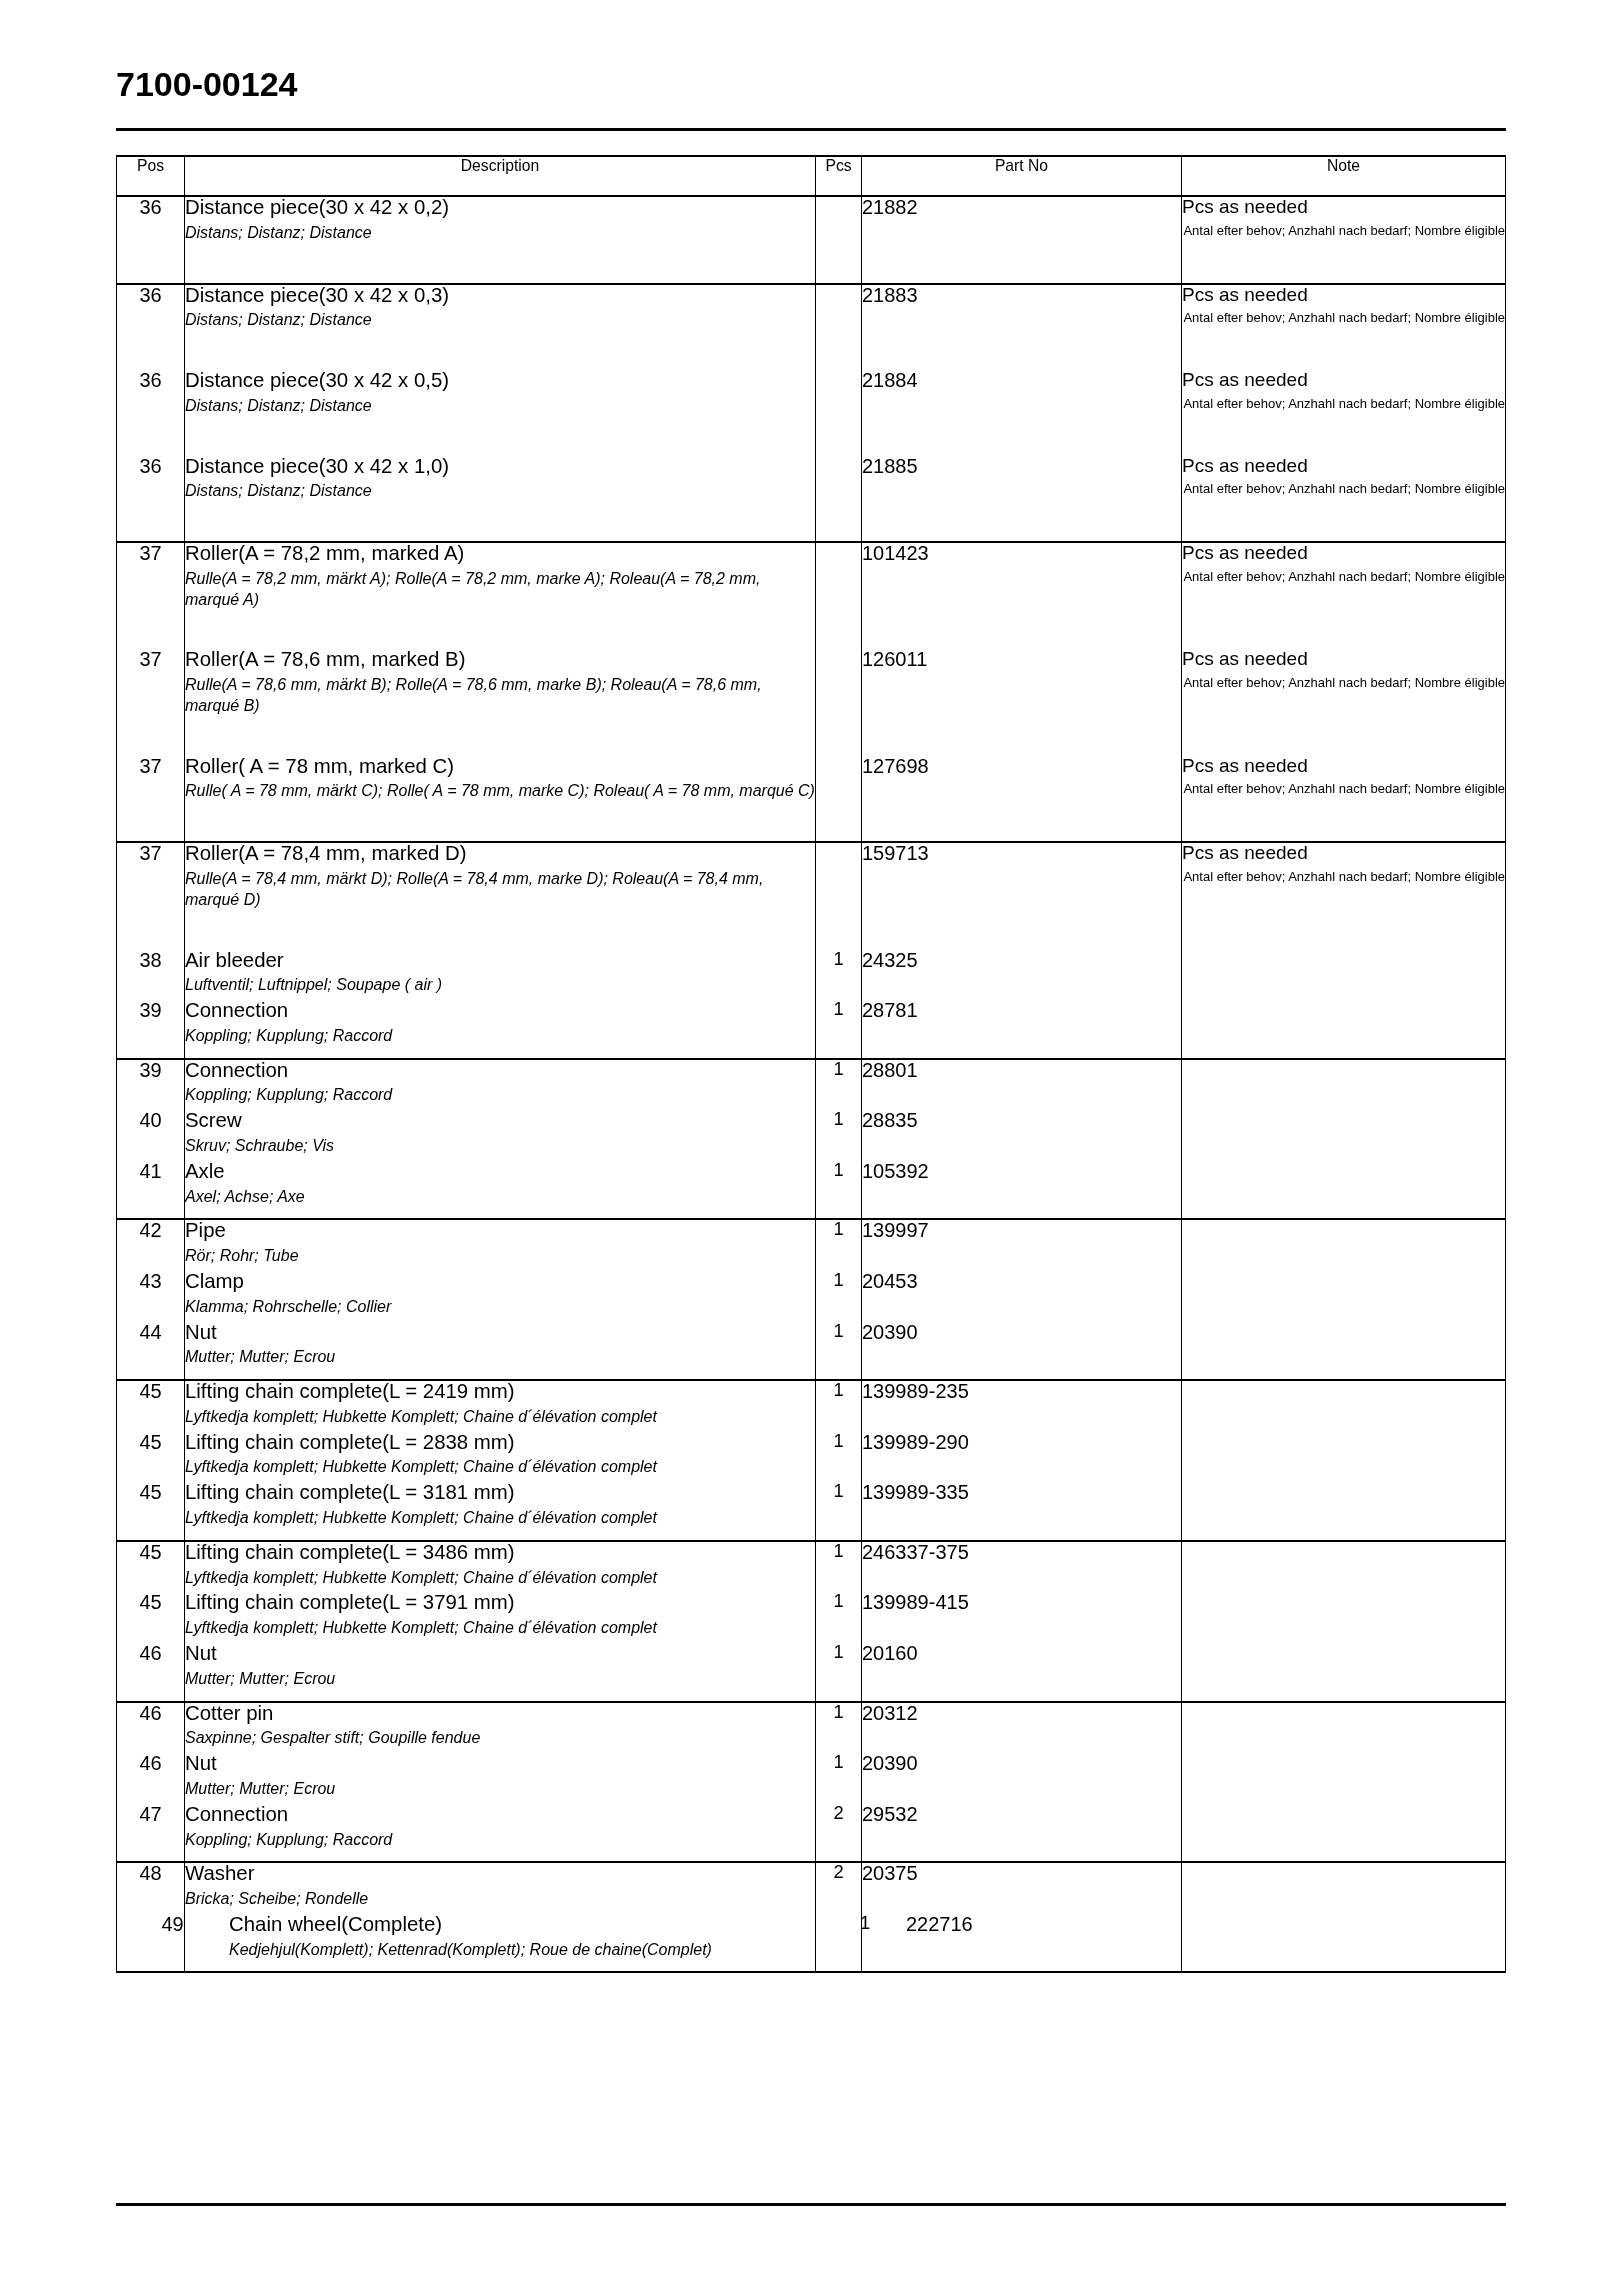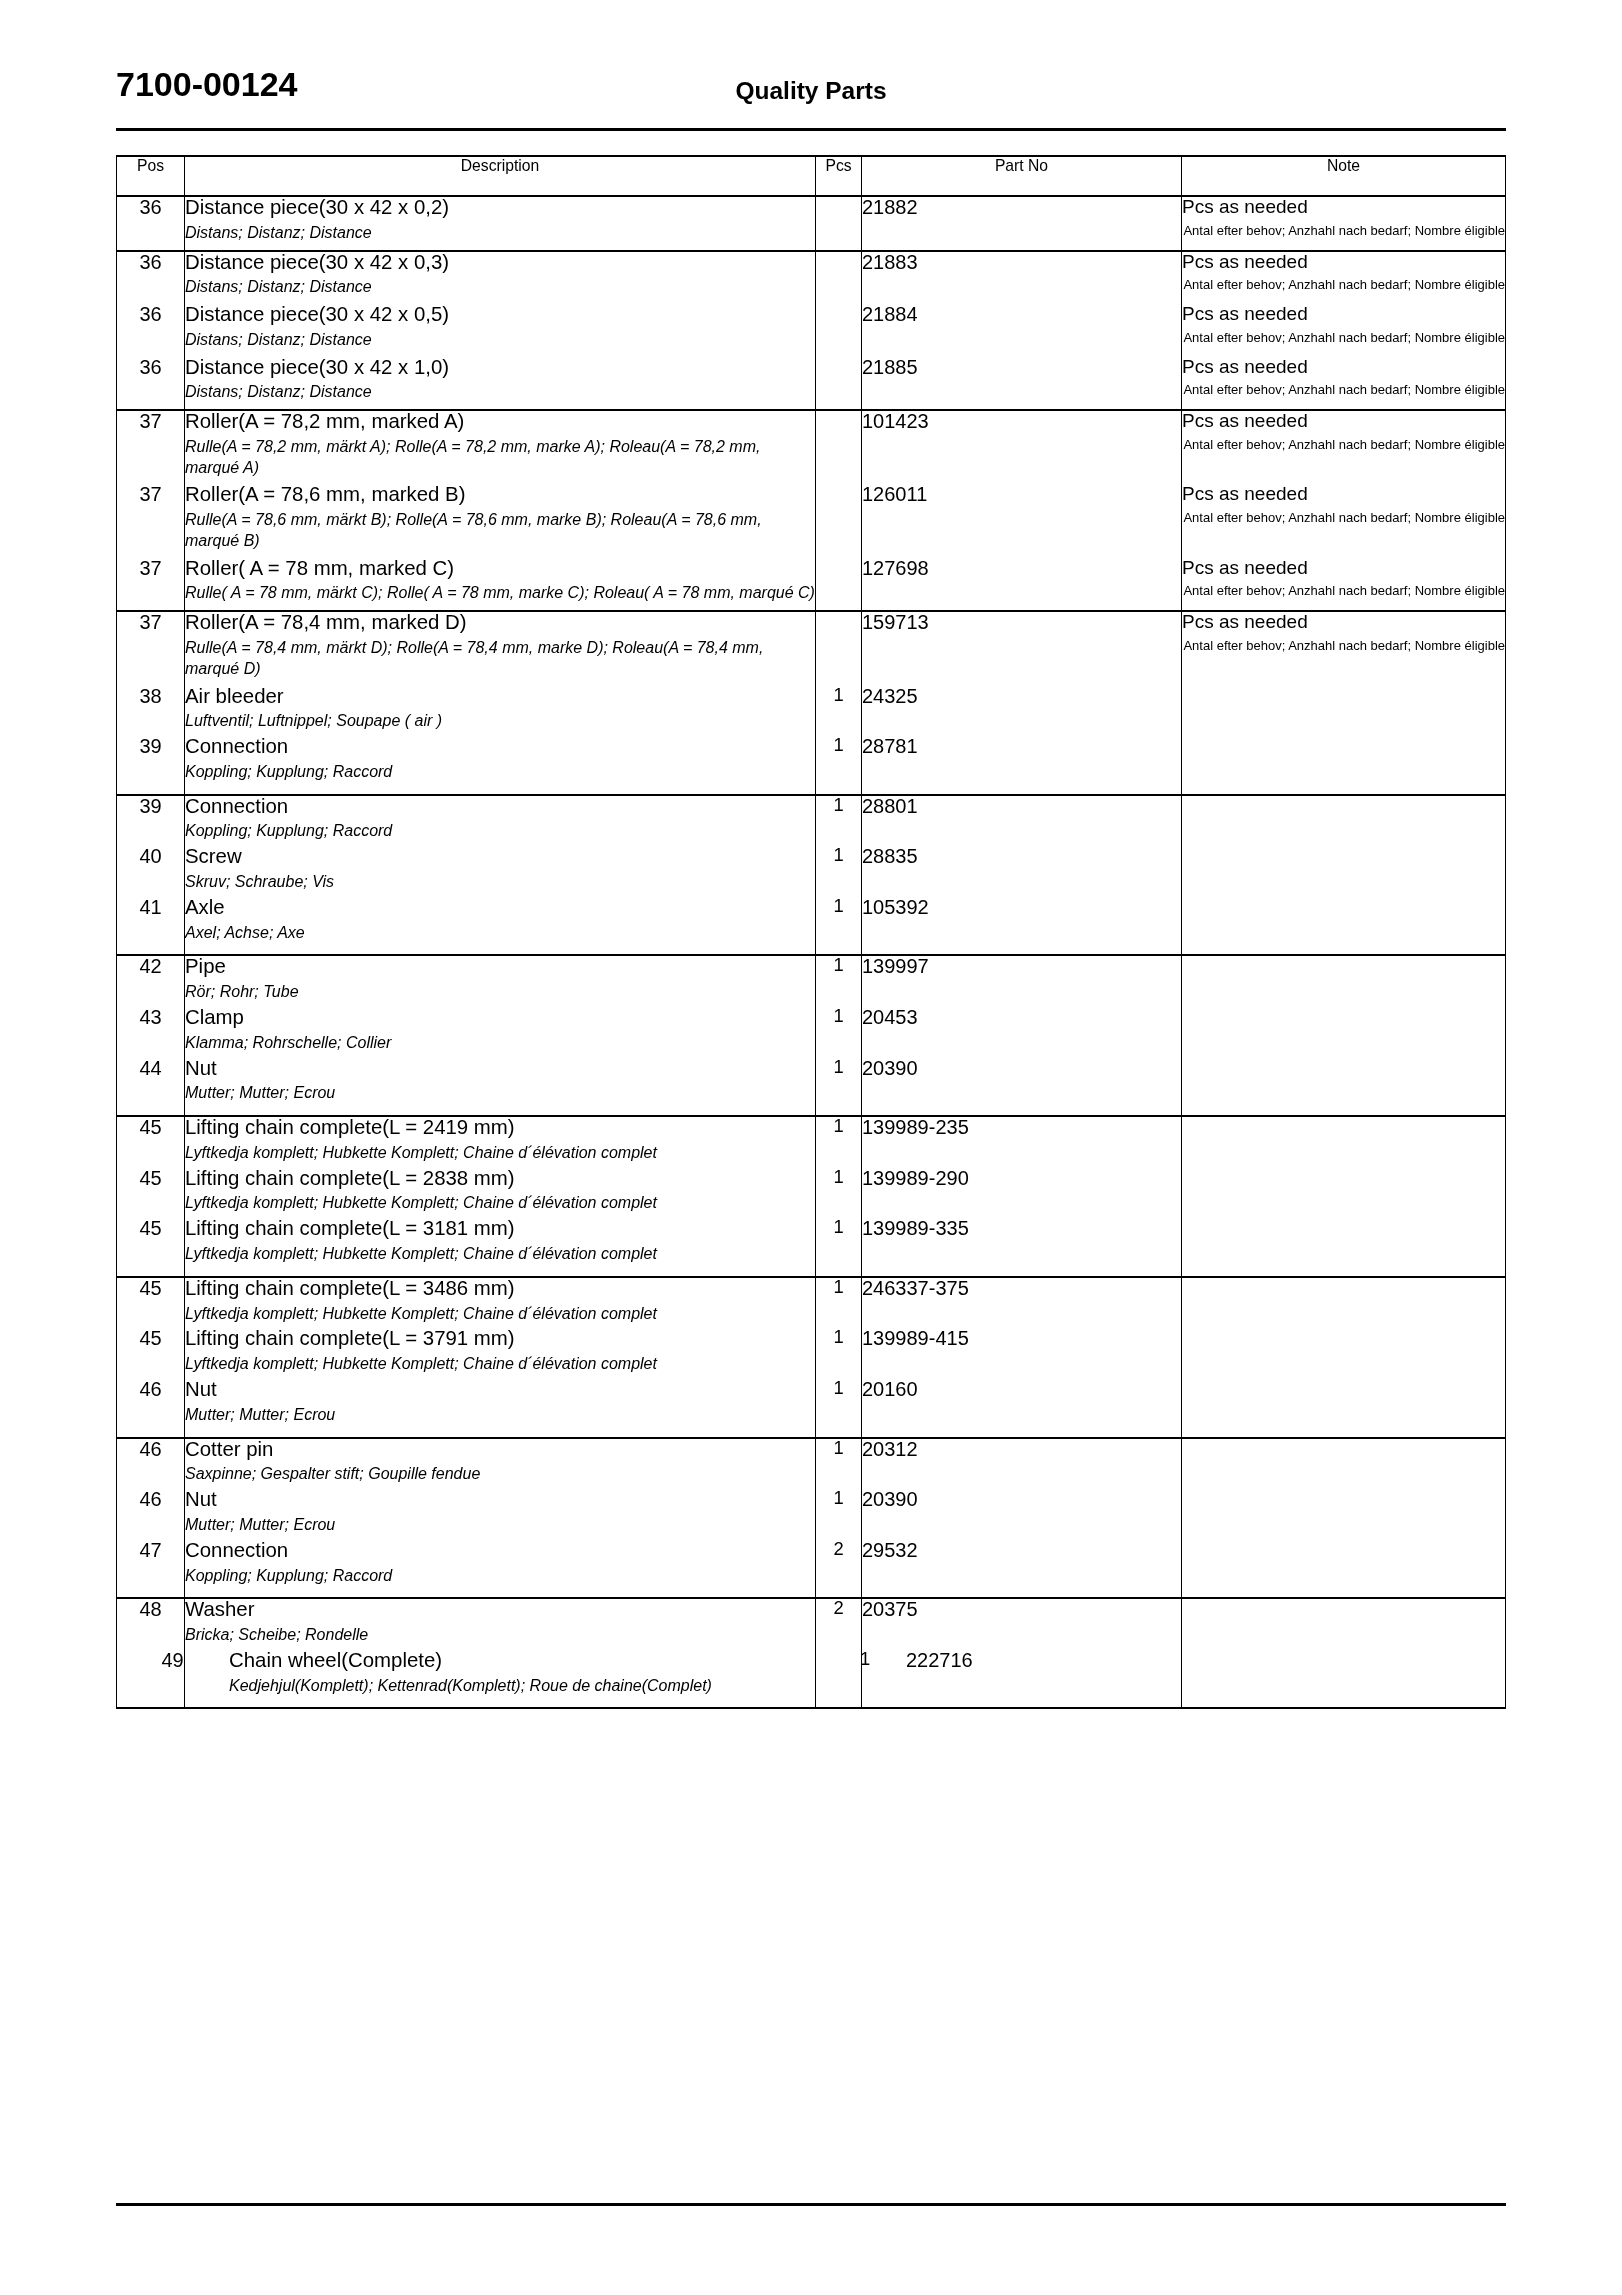--- a/index.html
+++ b/index.html
@@ -144,21 +144,21 @@
     white-space: nowrap;
   }
   .n-sub {
     font-size: 13px;
     line-height: 1.34;
     margin-top: 4.8px;
     text-align: right;
   }
 
   
-  .pad-lg  .cell-desc, .pad-lg  .cell-note { padding-bottom: 6px; }
+  .pad-lg  .cell-desc, .pad-lg  .cell-note { padding-bottom: 39px; }
   .pad-md  .cell-desc, .pad-md  .cell-note { padding-bottom: 11px; }
   .pad-sm  .cell-desc, .pad-sm  .cell-note { padding-bottom: 4.1px; }
 
   
   .footer-rule {
     position: absolute;
     left: 116px;
     top: 2203px;
     width: 1390px;
     height: 0;
@@ -175,21 +175,20 @@
     white-space: nowrap;
   }
 </style>
 </head>
 <body>
 
 <div class="page">
 
   <div class="doc-header">
     <div class="doc-number">7100-00124</div>
-    <div class="doc-title">Quality Parts</div>
   </div>
   <div class="header-rule"></div>
 
   <table class="parts-table">
     <colgroup>
       <col class="c-pos">
         <col class="c-desc">
         <col class="c-pcs">
         <col class="c-part">
         <col class="c-note">

